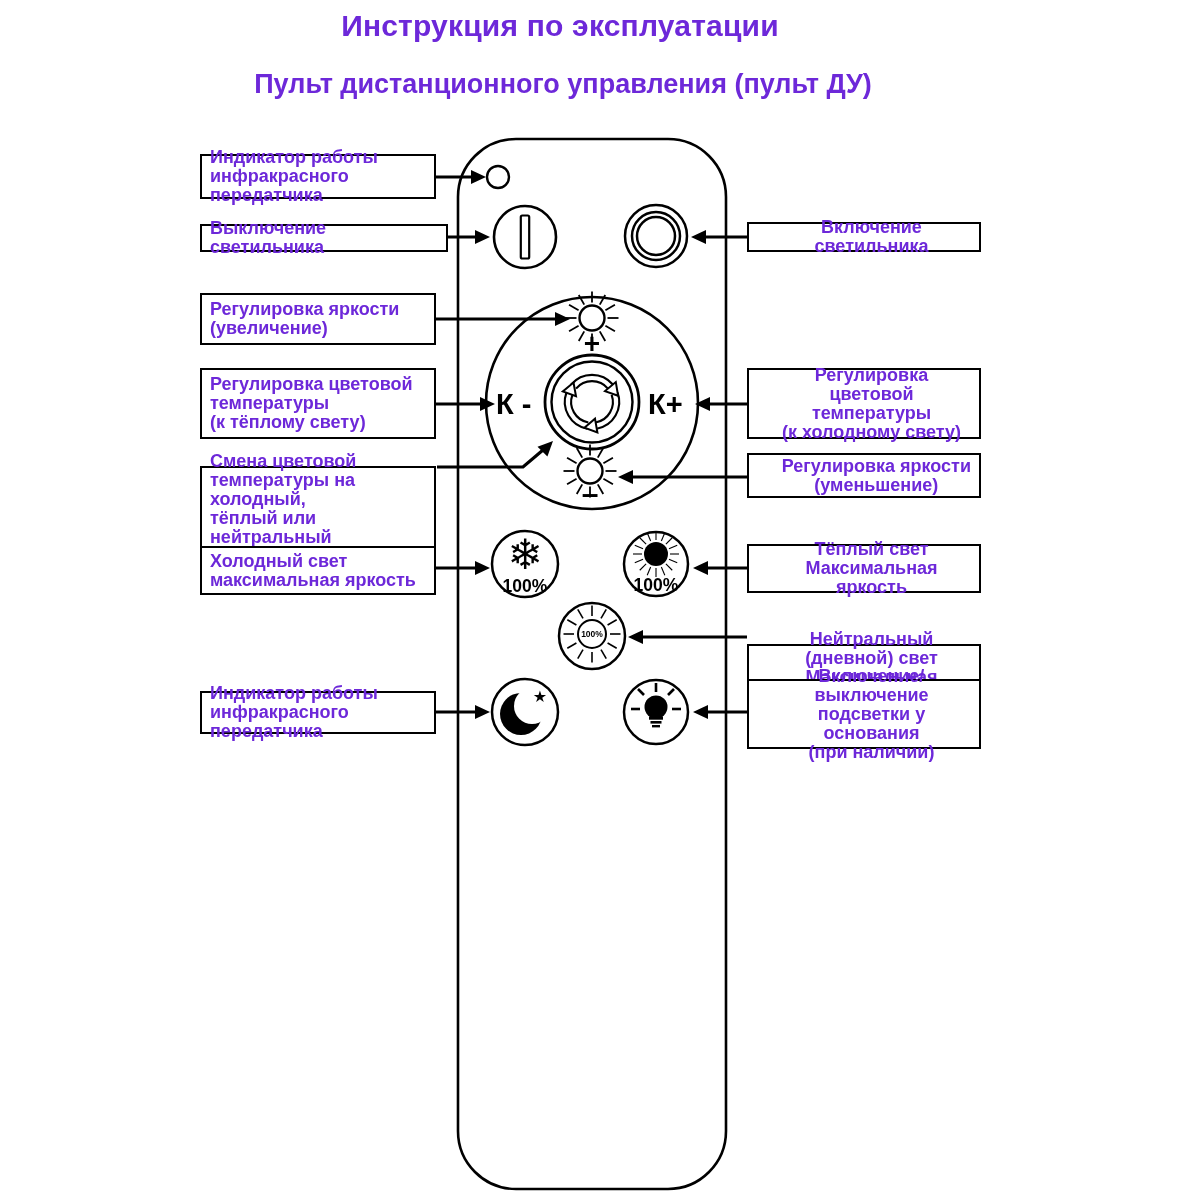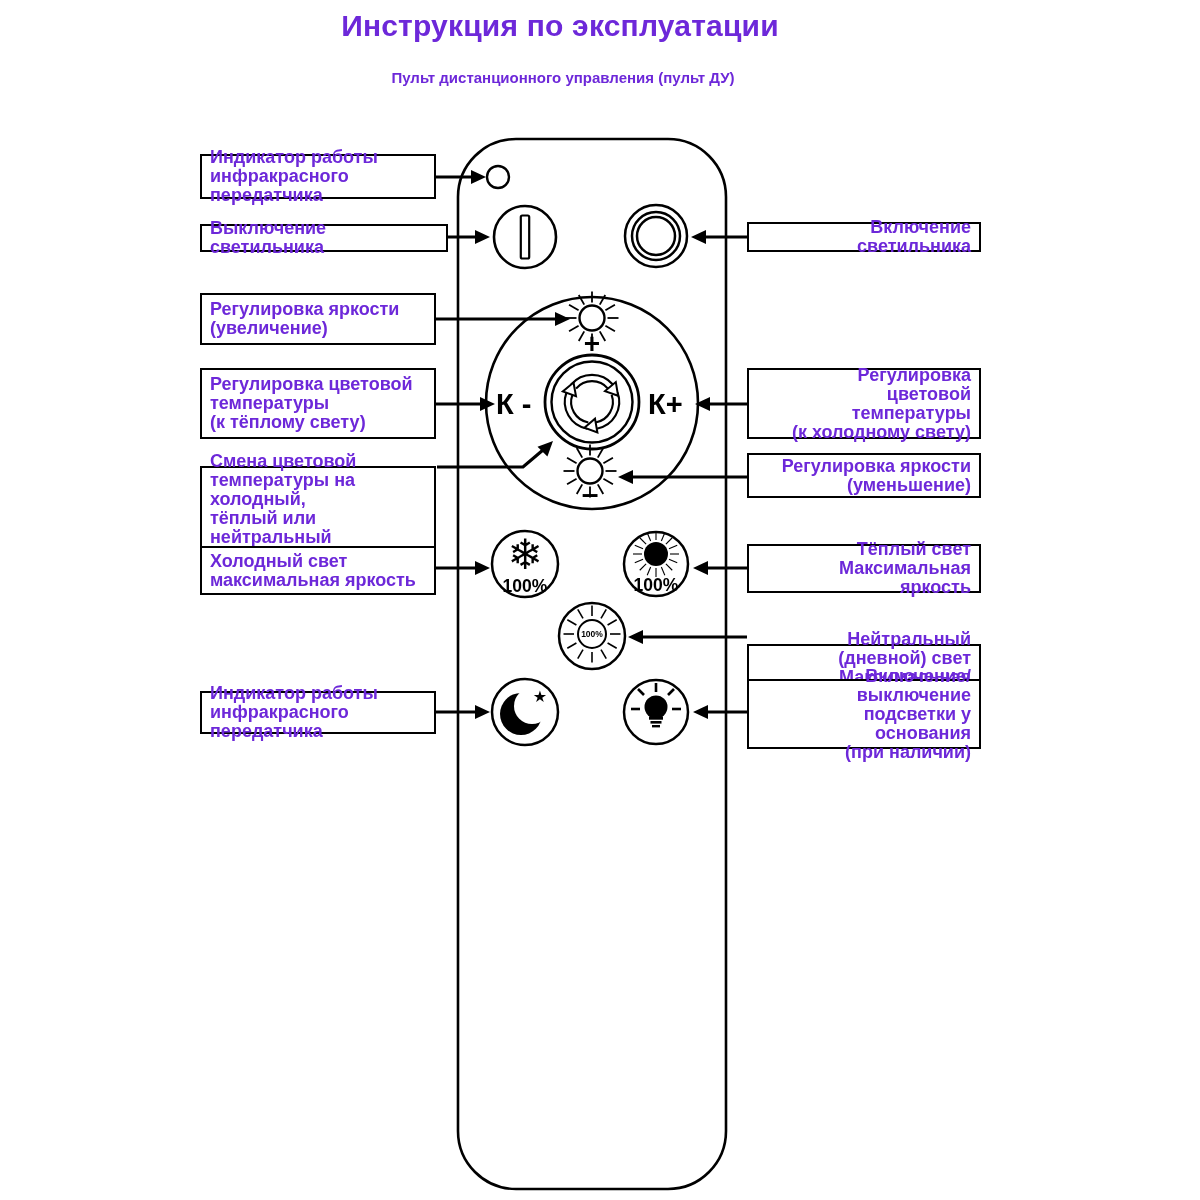--- a/index.html
+++ b/index.html
@@ -1,25 +1,25 @@
 <!DOCTYPE html>
 <html><head>
 <meta charset="utf-8">
 <style>
   html,body{margin:0;padding:0;background:#fff;}
   #page{position:relative;width:1200px;height:1200px;background:#fff;overflow:hidden;
         font-family:"Liberation Sans","DejaVu Sans",sans-serif;color:#6d28d9;}
   .title{position:absolute;left:0;top:9px;width:1120px;text-align:center;
          font-size:30px;font-weight:700;letter-spacing:.2px;}
   .subtitle{position:absolute;left:0;top:69px;width:1126px;text-align:center;
-            font-size:15px;font-weight:700;}
+            font-size:27px;font-weight:700;}
   .label{position:absolute;border:2.5px solid #000;background:#fff;box-sizing:border-box;
          display:flex;align-items:center;padding:2px 8px;
          font-size:18px;line-height:19px;font-weight:700;white-space:pre-line;}
-  .label.right{justify-content:flex-end;text-align:right;padding-left:23px;}
+  .label.right{justify-content:flex-end;text-align:center;padding-left:23px;}
   svg{position:absolute;left:0;top:0;}
   svg text{font-family:"Liberation Sans","DejaVu Sans",sans-serif;}
 </style>
 </head>
 <body>
 
 <div id="page">
 
   <div class="title">Инструкция по эксплуатации</div>
   <div class="subtitle">Пульт дистанционного управления (пульт ДУ)</div>

